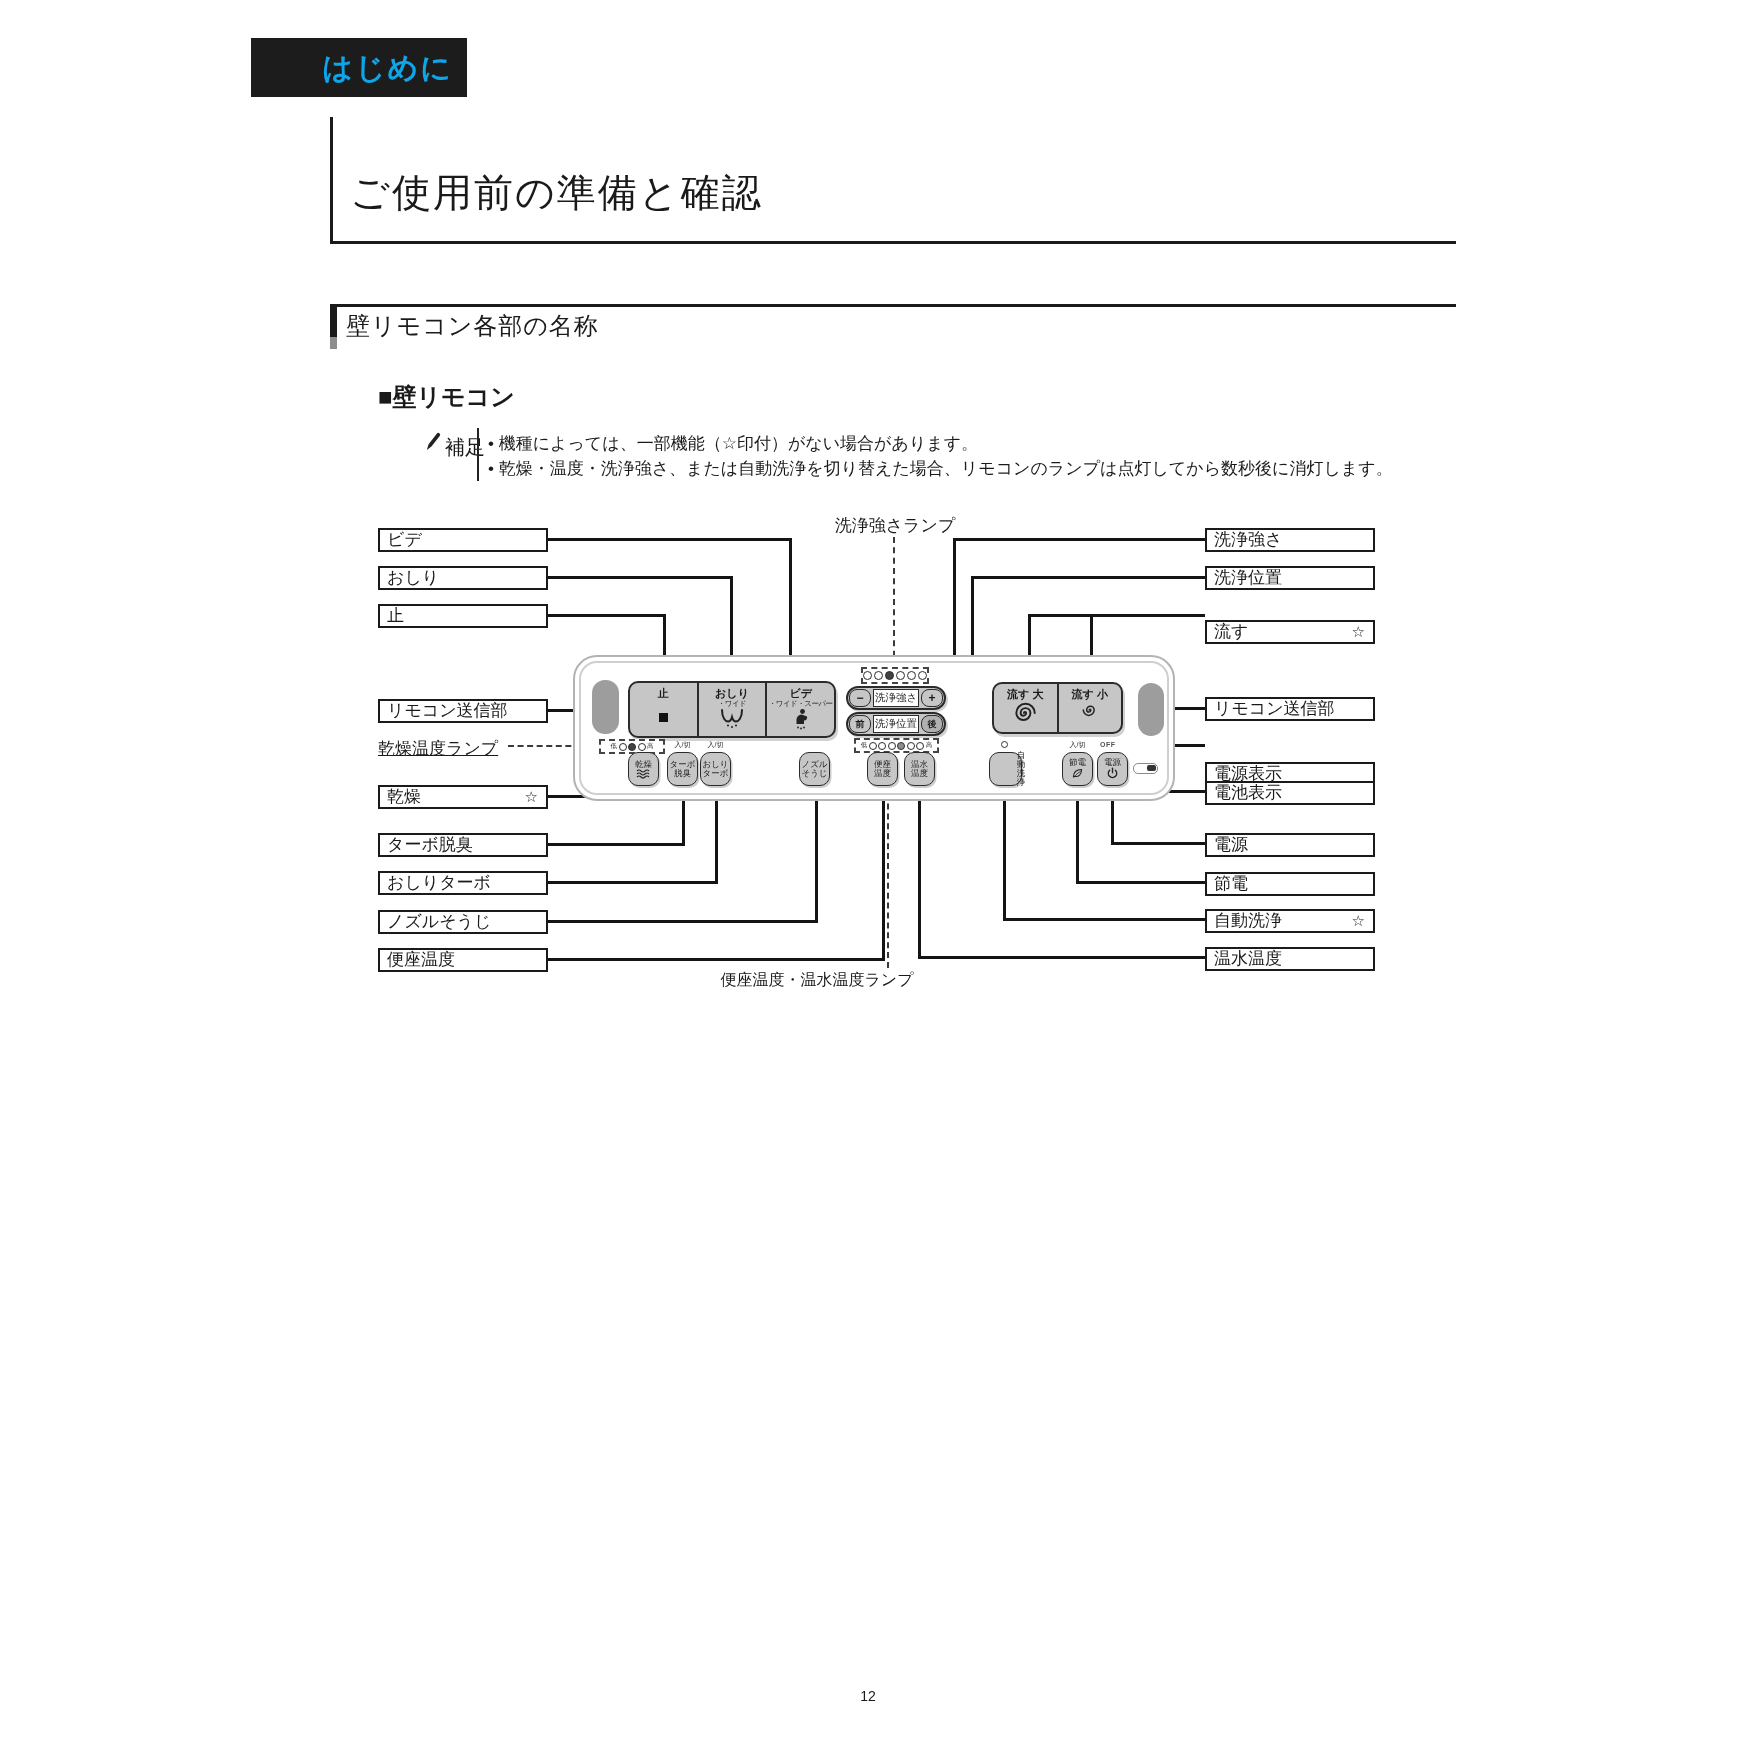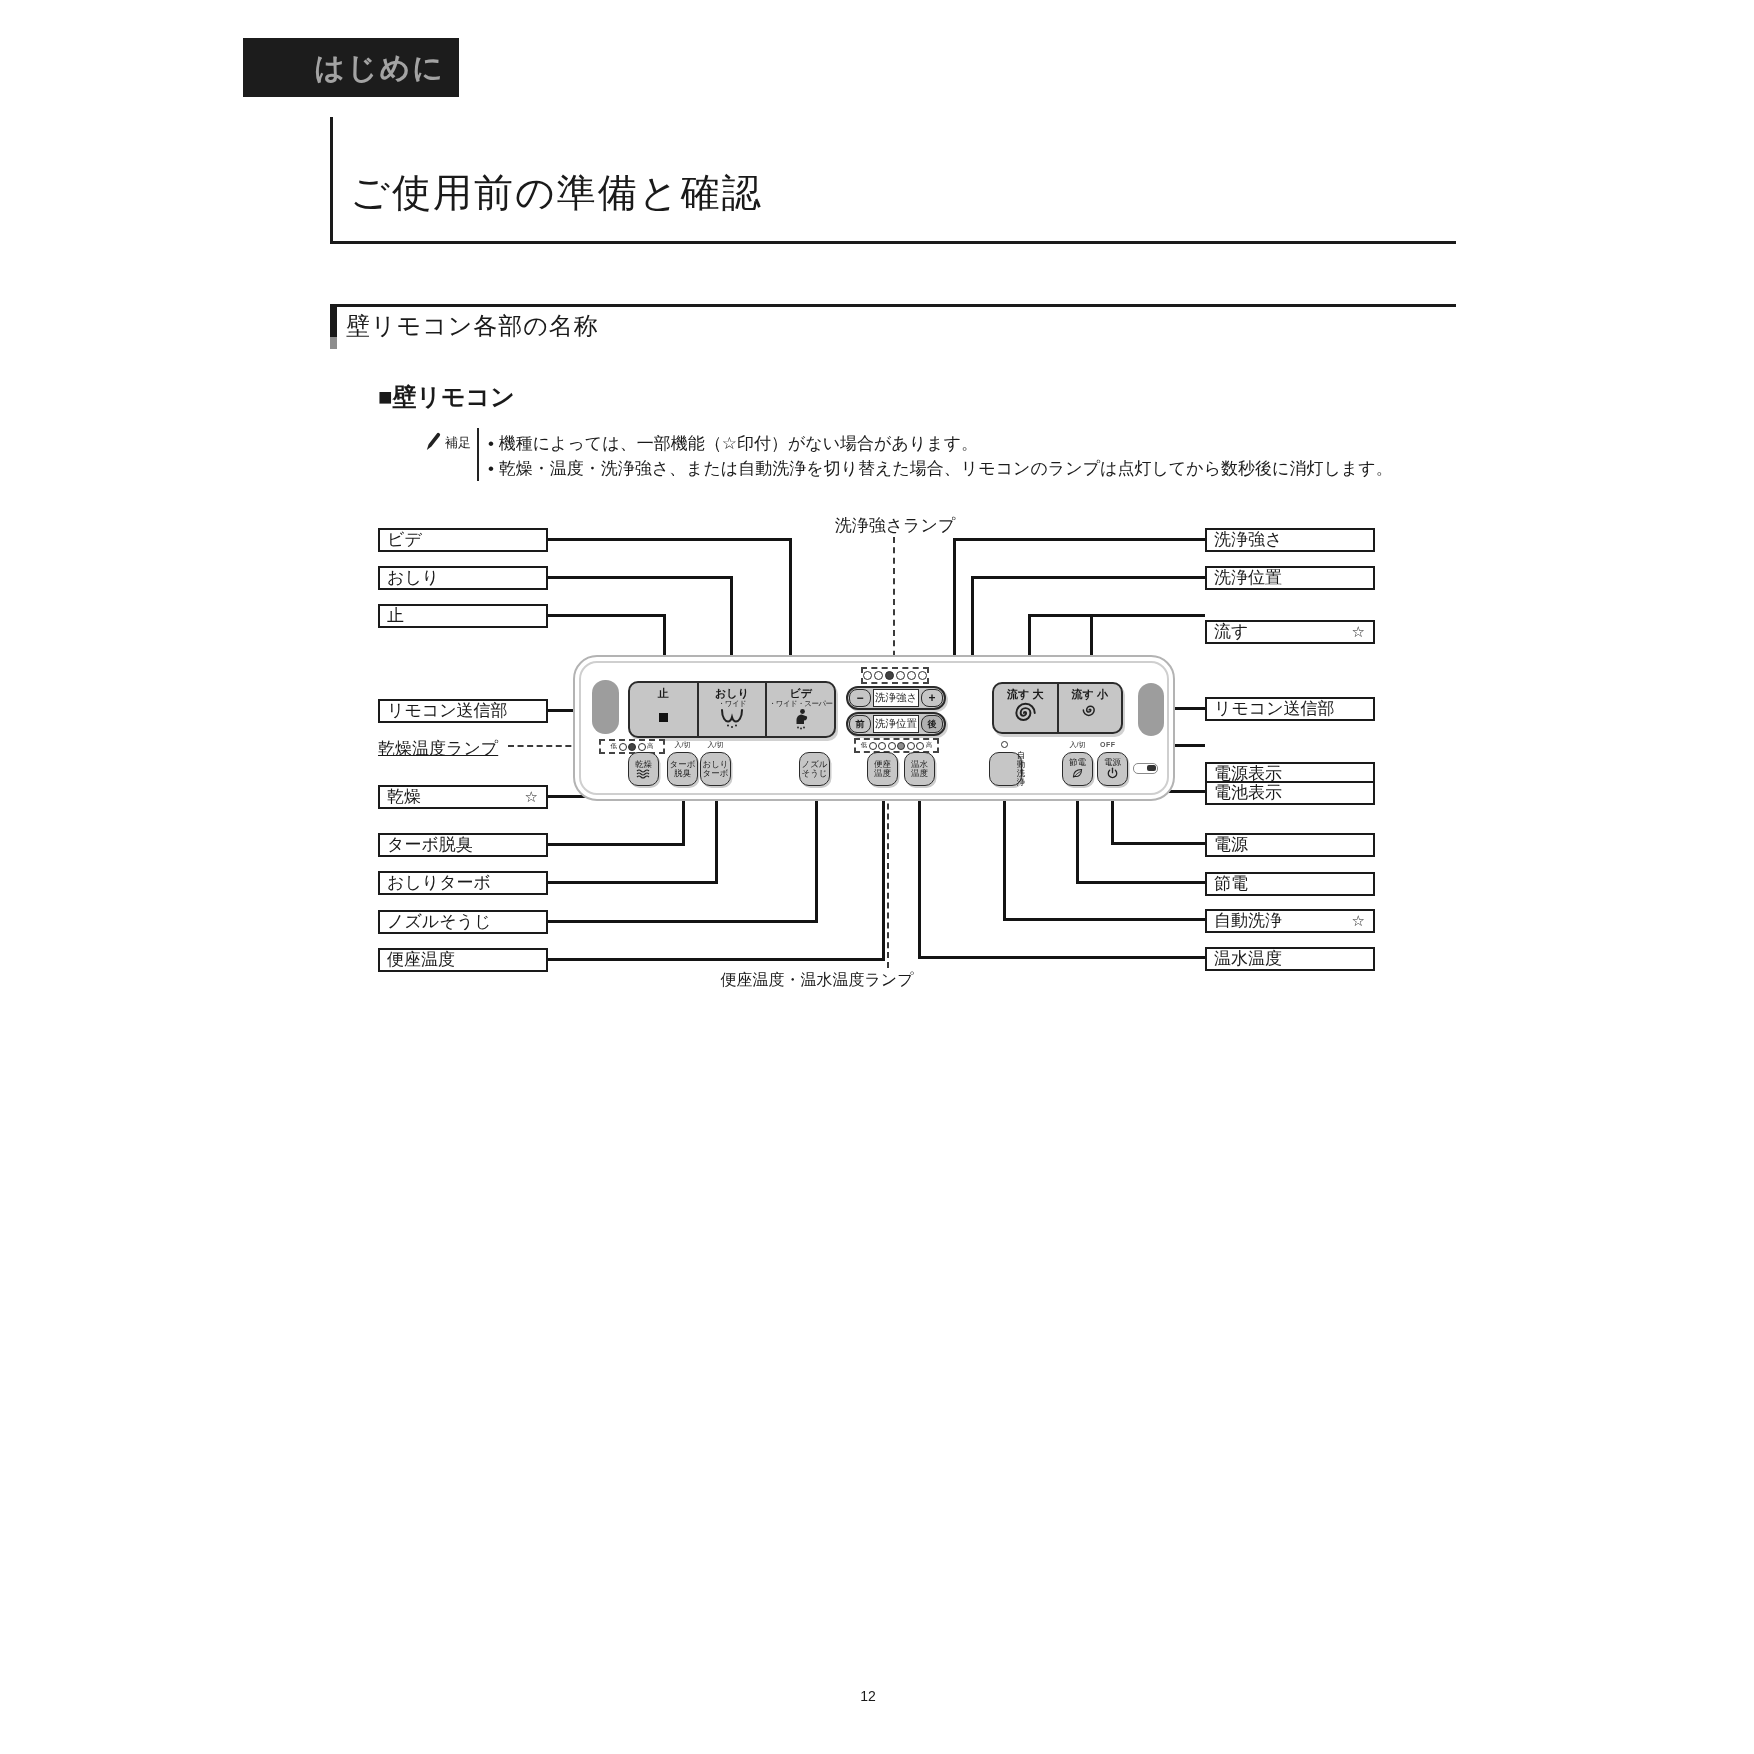--- a/index.html
+++ b/index.html
@@ -1,40 +1,40 @@
 <!DOCTYPE html>
 <html><head>
 <meta charset="utf-8">
 <style>
   html,body{margin:0;padding:0;background:#fff;}
   body{width:1754px;height:1754px;position:relative;overflow:hidden;
        font-family:"Liberation Sans","DejaVu Sans",sans-serif;color:#1a1a1a;}
   .abs{position:absolute;}
 
   
-  .chapter-box{left:243px;top:38px;width:216px;height:59px;background:#1c1c1c;
-    color:#a3a3a3;font-size:30px;font-weight:bold;text-align:right;
+  .chapter-box{left:251px;top:38px;width:216px;height:59px;background:#1c1c1c;
+    color:#0ea5e9;font-size:30px;font-weight:bold;text-align:right;
     line-height:59px;padding-right:14px;box-sizing:border-box;letter-spacing:2px;}
 
   
   .title-vline{left:330px;top:117px;width:3px;height:126px;background:#1a1a1a;}
   .page-title{left:350px;top:166px;font-size:39px;letter-spacing:2px;}
   .title-rule{left:330px;top:241px;width:1126px;height:3px;background:#1a1a1a;}
 
   
   .section-rule{left:330px;top:304px;width:1126px;height:3px;background:#1a1a1a;}
   .section-bar-b{left:330px;top:307px;width:7px;height:30px;background:#1a1a1a;}
   .section-bar-g{left:330px;top:337px;width:7px;height:12px;background:#8d8d8d;}
   .section-heading{left:346px;top:310px;font-size:24px;letter-spacing:1px;}
 
   .subsection{left:378px;top:381px;font-size:24px;font-weight:600;}
 
   
   .note-icon{left:424px;top:431px;width:17px;height:21px;}
-  .note-label{left:445px;top:434px;font-size:13px;font-family:Liberation Serif, serif;}
+  .note-label{left:445px;top:434px;font-size:20px;font-family:Liberation Serif, serif;}
   .note-divider{left:477px;top:428px;width:2px;height:53px;background:#222;}
   .note-item{font-size:17px;line-height:25px;white-space:nowrap;}
   .note-item-1{left:488px;top:431px;}
   .note-item-2{left:488px;top:456px;}
 
   
   .lbox{width:170px;height:24px;border:2px solid #1a1a1a;background:#fff;
     box-sizing:border-box;font-size:17px;line-height:20px;padding-left:7px;}
   .lbox .star{position:absolute;right:8px;top:0;font-size:15px;}
   .plain-label{font-size:17px;}

